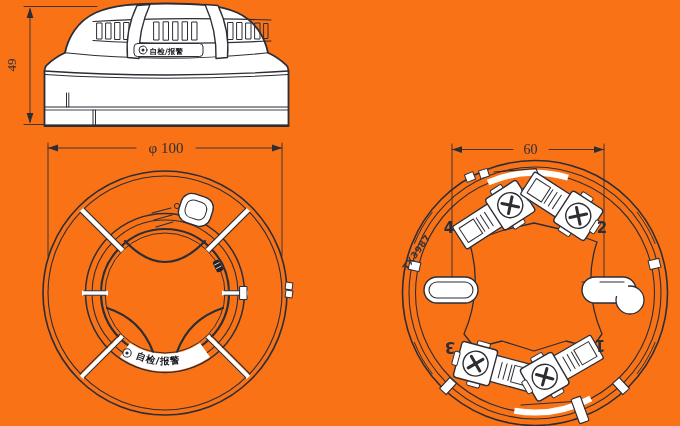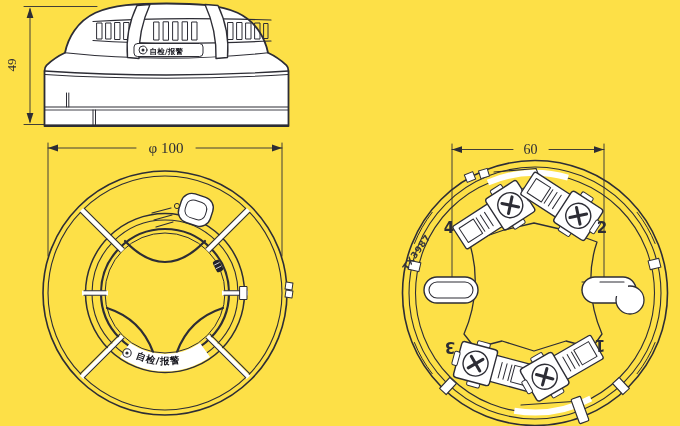--- a/index.html
+++ b/index.html
@@ -1,16 +1,16 @@
 <!DOCTYPE html>
 <html><head>
 <meta charset="utf-8">
 <style>
   html,body{margin:0;padding:0;background:#fff;}
-  #stage{position:relative;width:680px;height:426px;background:#fde047;overflow:hidden;
+  #stage{position:relative;width:680px;height:426px;background:#f97316;overflow:hidden;
          font-family:"Liberation Sans",sans-serif;}
   svg{display:block;}
   .ln{stroke:#2d2d35;fill:none;stroke-linecap:round;stroke-linejoin:round;}
   .wf{fill:#ffffff;}
   .df{fill:#2d2d35;stroke:none;}
   .dimtxt{font-family:"Liberation Serif",serif;fill:#2d2d35;}
   .termtxt{font-family:"DejaVu Sans",sans-serif;font-weight:bold;fill:#2d2d35;}
   .cjk{font-family:"DejaVu Sans",sans-serif;font-weight:bold;fill:#15151d;}
   .model{font-family:"DejaVu Sans",sans-serif;font-weight:bold;fill:#34343c;}
 </style>

